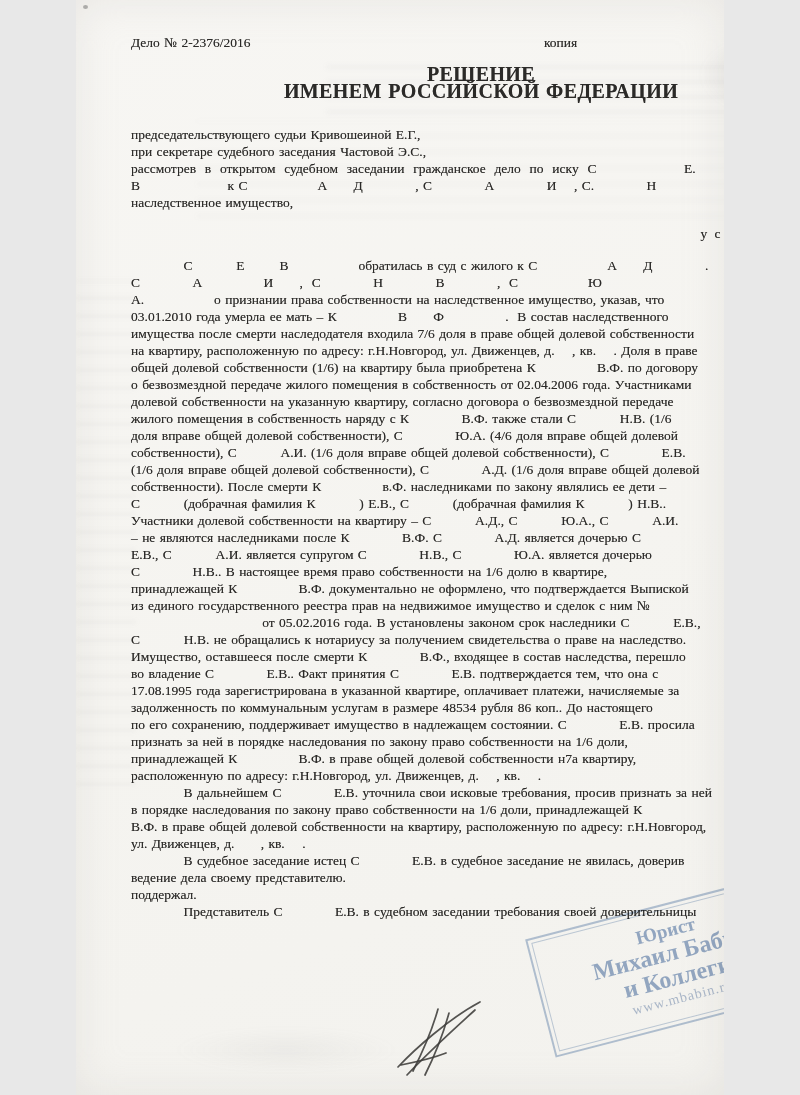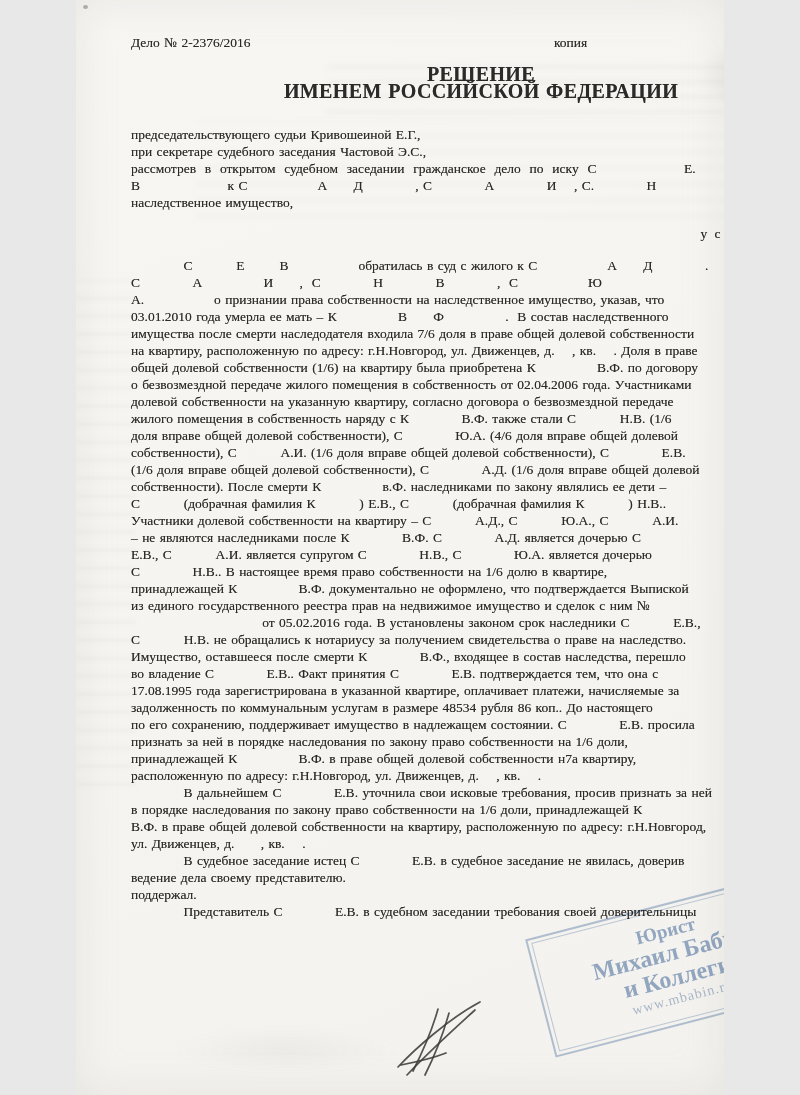--- a/index.html
+++ b/index.html
@@ -36,21 +36,21 @@
   .speck{position:absolute;left:7px;top:5px;width:5px;height:4px;border-radius:50%;
       background:rgba(90,90,92,.45);filter:blur(.5px);}
 
   .content{
     position:absolute;left:55px;top:34px;width:700px;
     font-size:13.5px;line-height:17px;
     word-spacing:1px;
     text-shadow:0 0 .5px rgba(43,42,40,.55);
   }
   .header-row{position:relative;height:17px;}
-  .copy{position:absolute;left:423px;top:0;}
+  .copy{position:absolute;left:413px;top:0;}
   .title{ text-align:center;font-weight:bold;font-size:20px;letter-spacing:.4px;margin-top:15px;}
   .para{margin:0;}
   .intro{margin-top:26px;}
   .established{text-align:right;margin-top:14px;margin-bottom:15px;letter-spacing:1.5px;}
   .tline{white-space:pre-wrap;min-height:17px;}
 
   
   .signature{position:absolute;left:300px;top:995px;}
   .signature path{stroke:#3d3c3a;stroke-width:1.7;fill:none;stroke-linecap:round;opacity:.88;}
 

